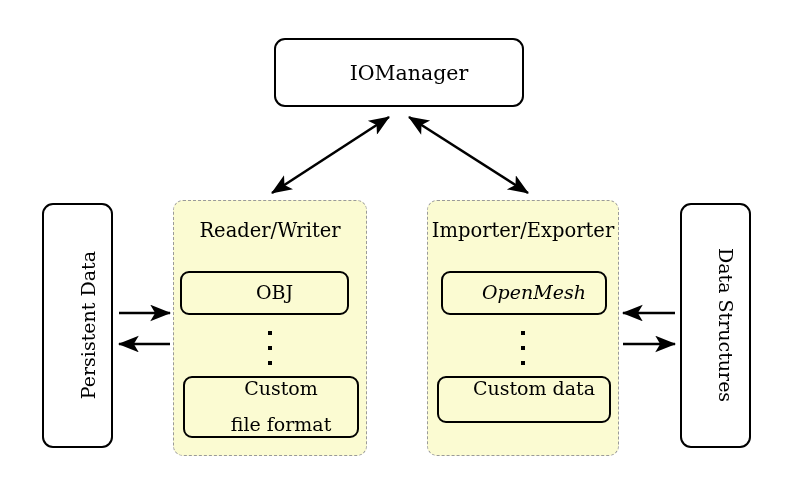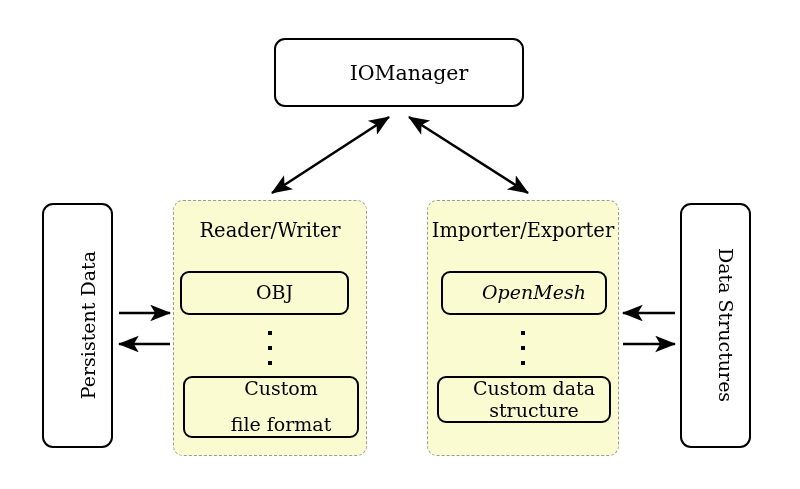--- a/index.html
+++ b/index.html
@@ -237,17 +237,16 @@
     </div>
 
     <div class="dots" id="dots-right">
       <span></span>
       <span></span>
       <span></span>
     </div>
 
     <div class="node box-inner two-line" id="box-custom-data-structure">
       <span>Custom data</span>
-      <span>structure</span>
     </div>
   </div>
 
 </div>
 
 </body></html>

